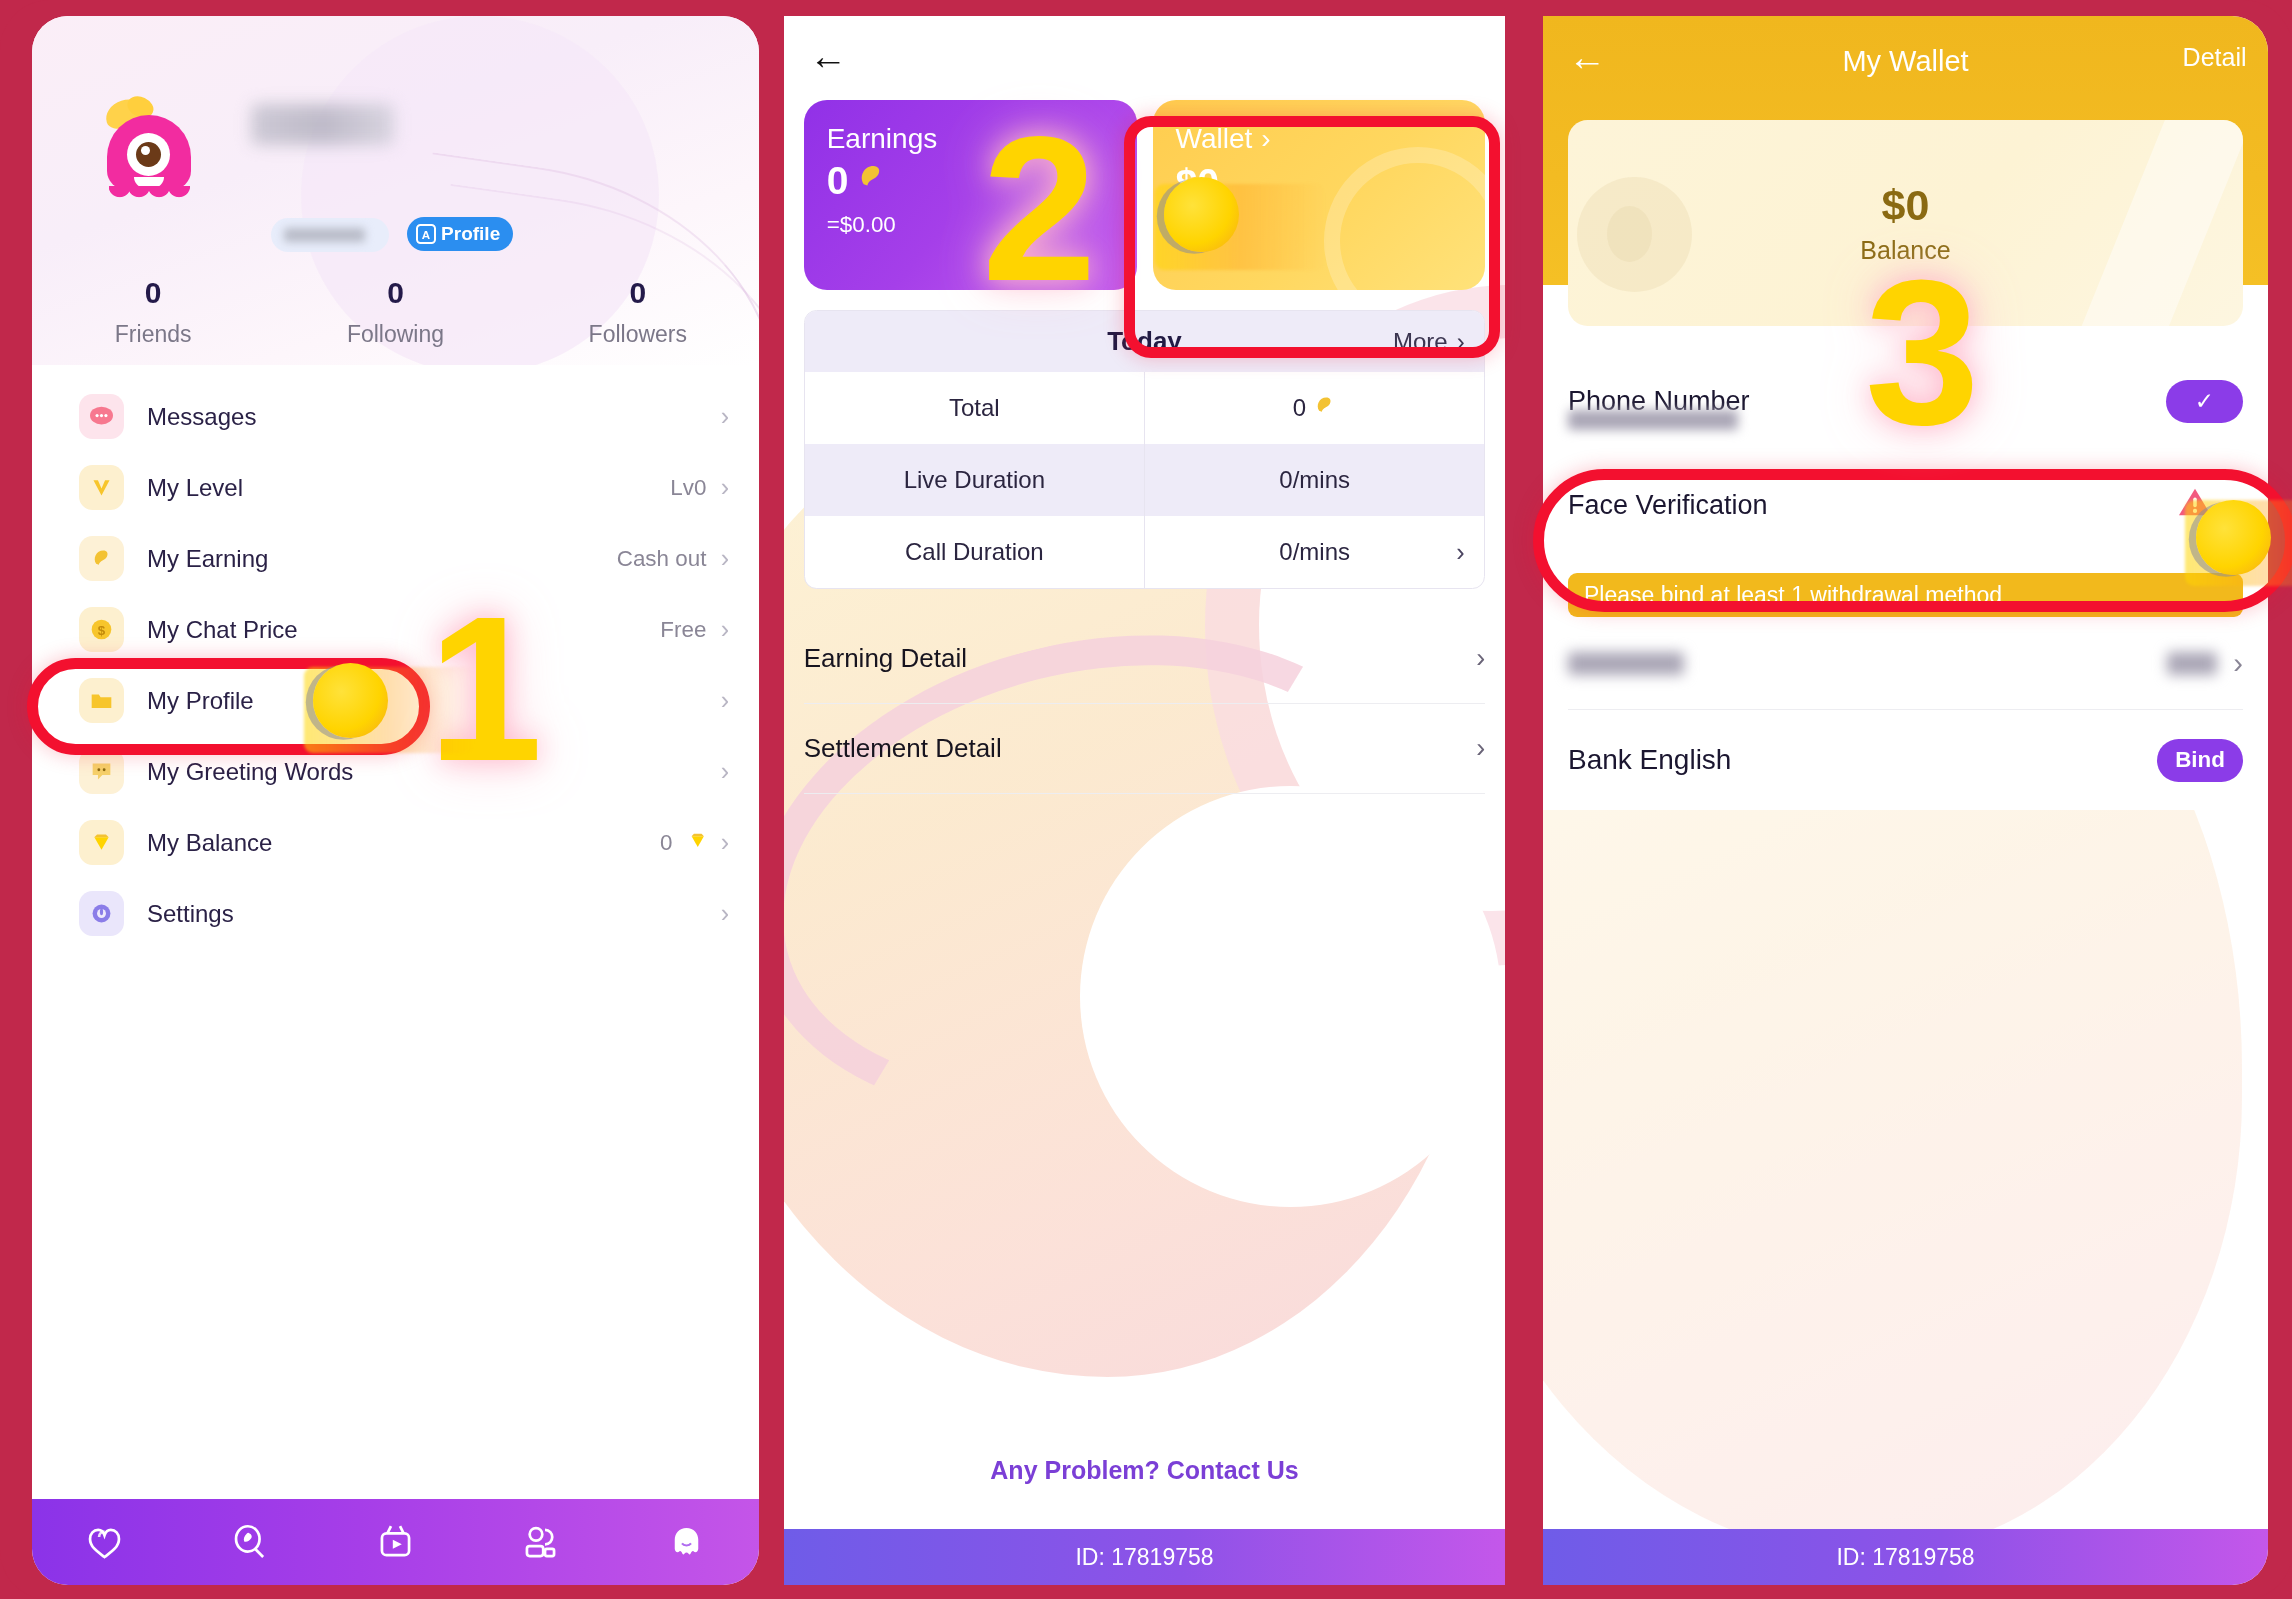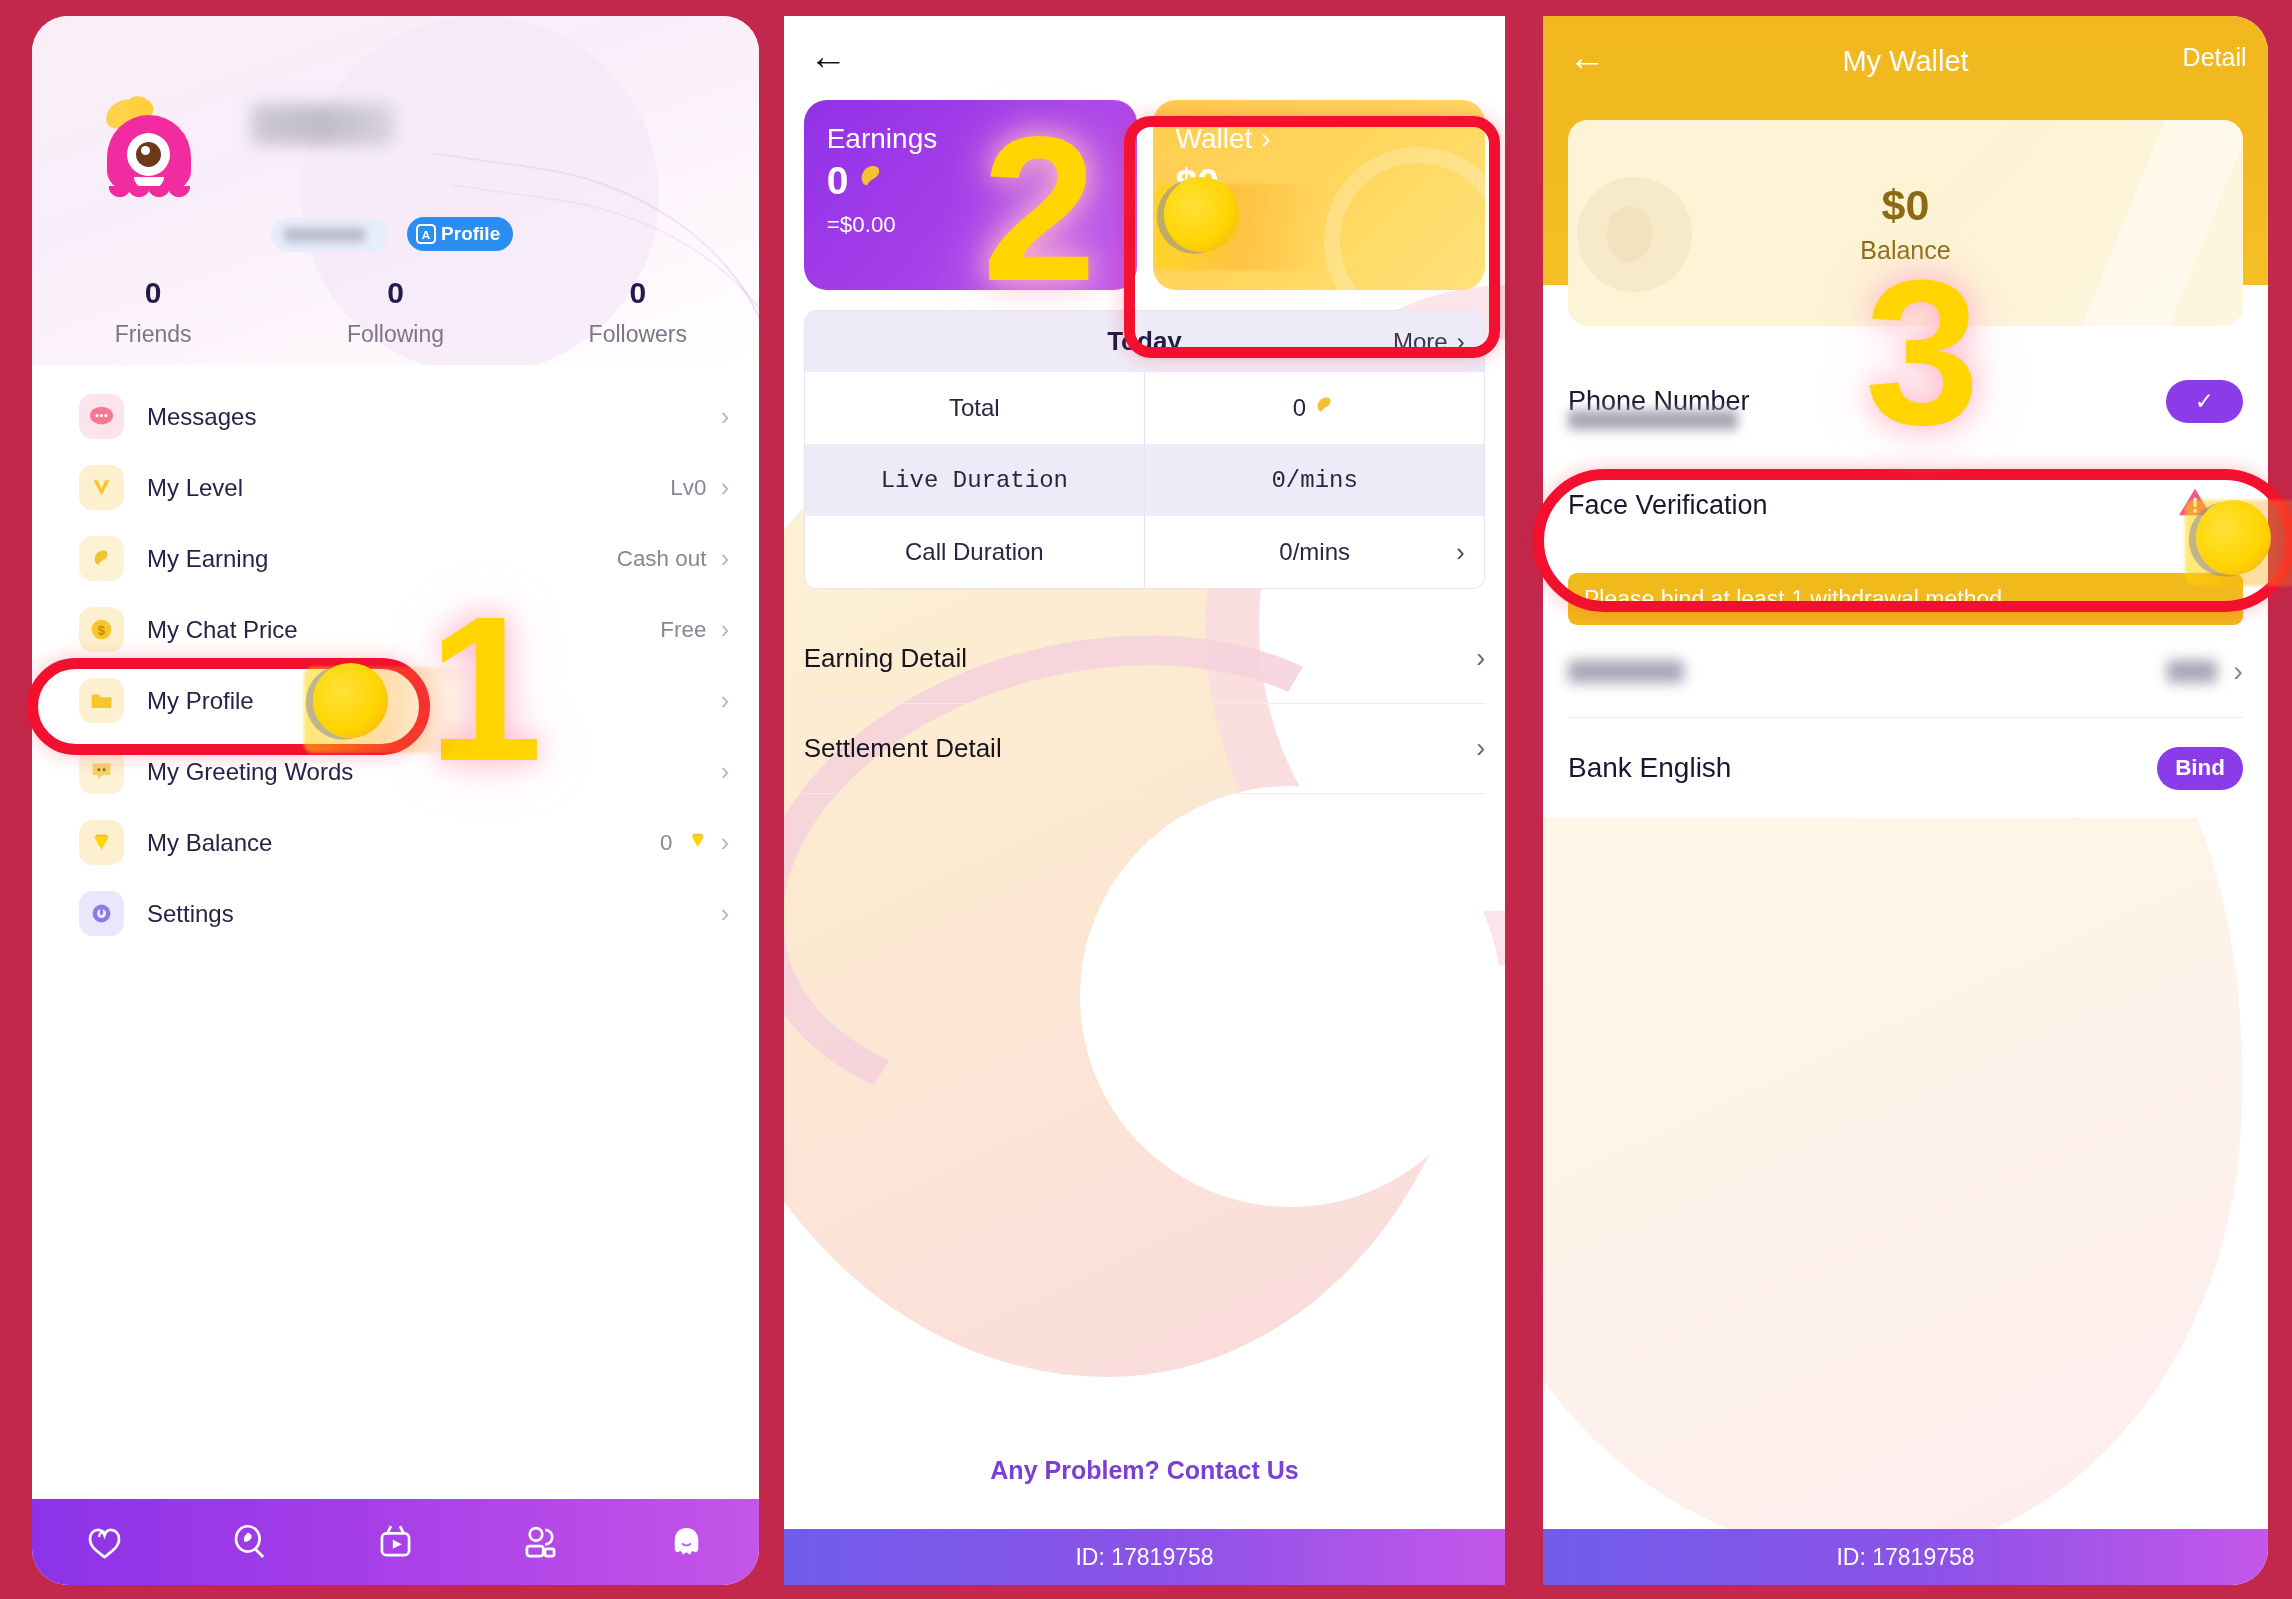--- a/index.html
+++ b/index.html
@@ -200,21 +200,21 @@
     position:relative; z-index:2; margin: 19.7px 19.7px 0 19.7px;
     border:0.9px solid #e7e4f0; border-radius:12.5px; overflow:hidden; background:#fff;
   }
   .today-head {
     background:#eeebf8; height:61px; display:flex; align-items:center; justify-content:center;
     position:relative;
   }
   .today-head .t { font-size:26px; font-weight:700; color:#221b44; }
   .today-head .more { position:absolute; right:19.7px; display:flex; align-items:center; gap:9px; font-size:24px; color:#3b3550; }
   .trow { display:flex; height:72px; align-items:center; font-size:24px; color:#2b2540; }
-  .trow.alt { background:#eeebf8;font-family:Liberation Mono, monospace; }
+  .trow.alt { background:#eeebf8; }
   .trow .c1 { flex:1; text-align:center; border-right:0.9px solid #e7e4f0; height:100%; display:flex; align-items:center; justify-content:center; }
   .trow .c2 { flex:1; text-align:center; display:flex; align-items:center; justify-content:center; gap:5.4px; position:relative; }
   .trow .c2 .chv { position:absolute; right:19.7px; color:#4a4460; font-size:25px; }
 
   .detrow {
     position:relative; z-index:2; margin:0 19.7px; height:90px;
     display:flex; align-items:center; justify-content:space-between;
     font-size:26px; color:#17141f; border-bottom:0.9px solid #ededf1;
   }
   .detrow .chv { color:#6a6478; font-size:27px; }
@@ -258,21 +258,21 @@
   }
   .p3row .txt { font-size:27px; color:#1b1630; }
   .p3row .sub-blur { position:absolute; left:25px; top:61px; width:170px; height:19.7px; background:#aaa6b6; filter:blur(5.4px); border-radius:3.6px; }
   .okbtn {
     width:77px; height:43px; border-radius:21.5px; background:#8b3ce8;
     display:flex; align-items:center; justify-content:center; color:#fff; font-size:23px;
   }
   .warn-ico { color:#f2597f; font-size:30px; margin-right:30px; }
 
   .warnbar {
-    position:relative; z-index:2; margin: 16px 25px 0 25px; height:52px;
+    position:relative; z-index:2; margin: 16px 25px 0 25px; height:44px;
     background:#f2b91c; border-radius:9px; color:#fff; font-size:23px;
     display:flex; align-items:center; padding-left:16px;
   }
   .blurrow {
     position:relative; z-index:2; margin:0 25px; height:93px;
     display:flex; align-items:center; justify-content:space-between;
     border-bottom:0.9px solid #ededf1;
   }
   .blurrow .b1 { width:116px; height:23px; background:#aaa6b6; filter:blur(6.3px); border-radius:3.6px; }
   .blurrow .right { display:flex; align-items:center; gap:16px; }

